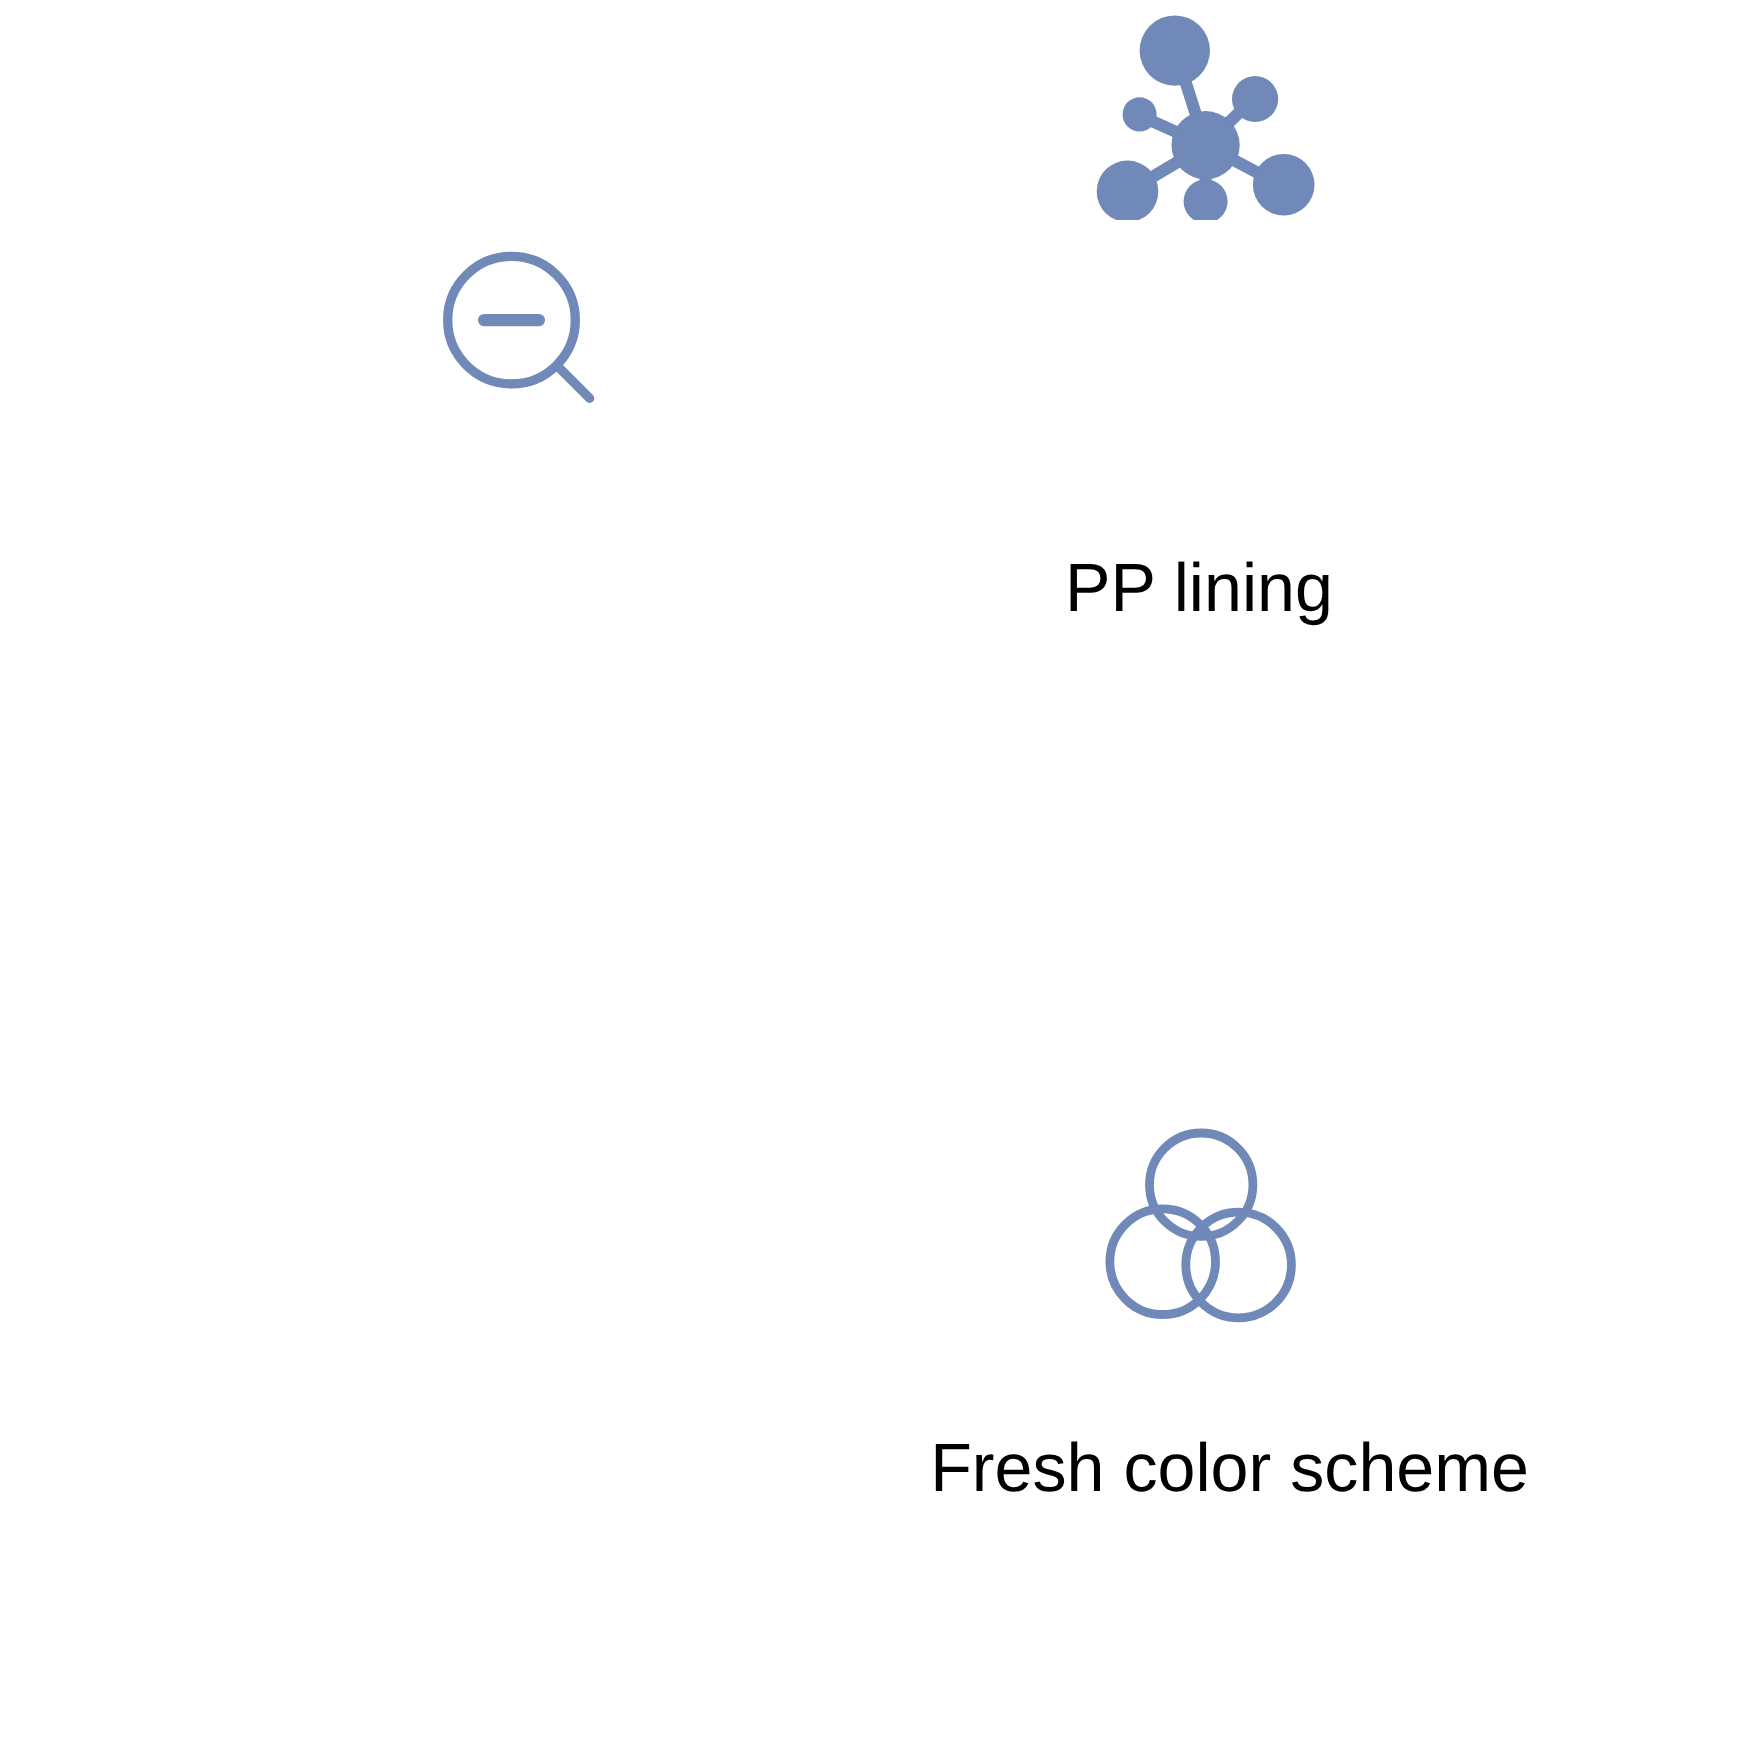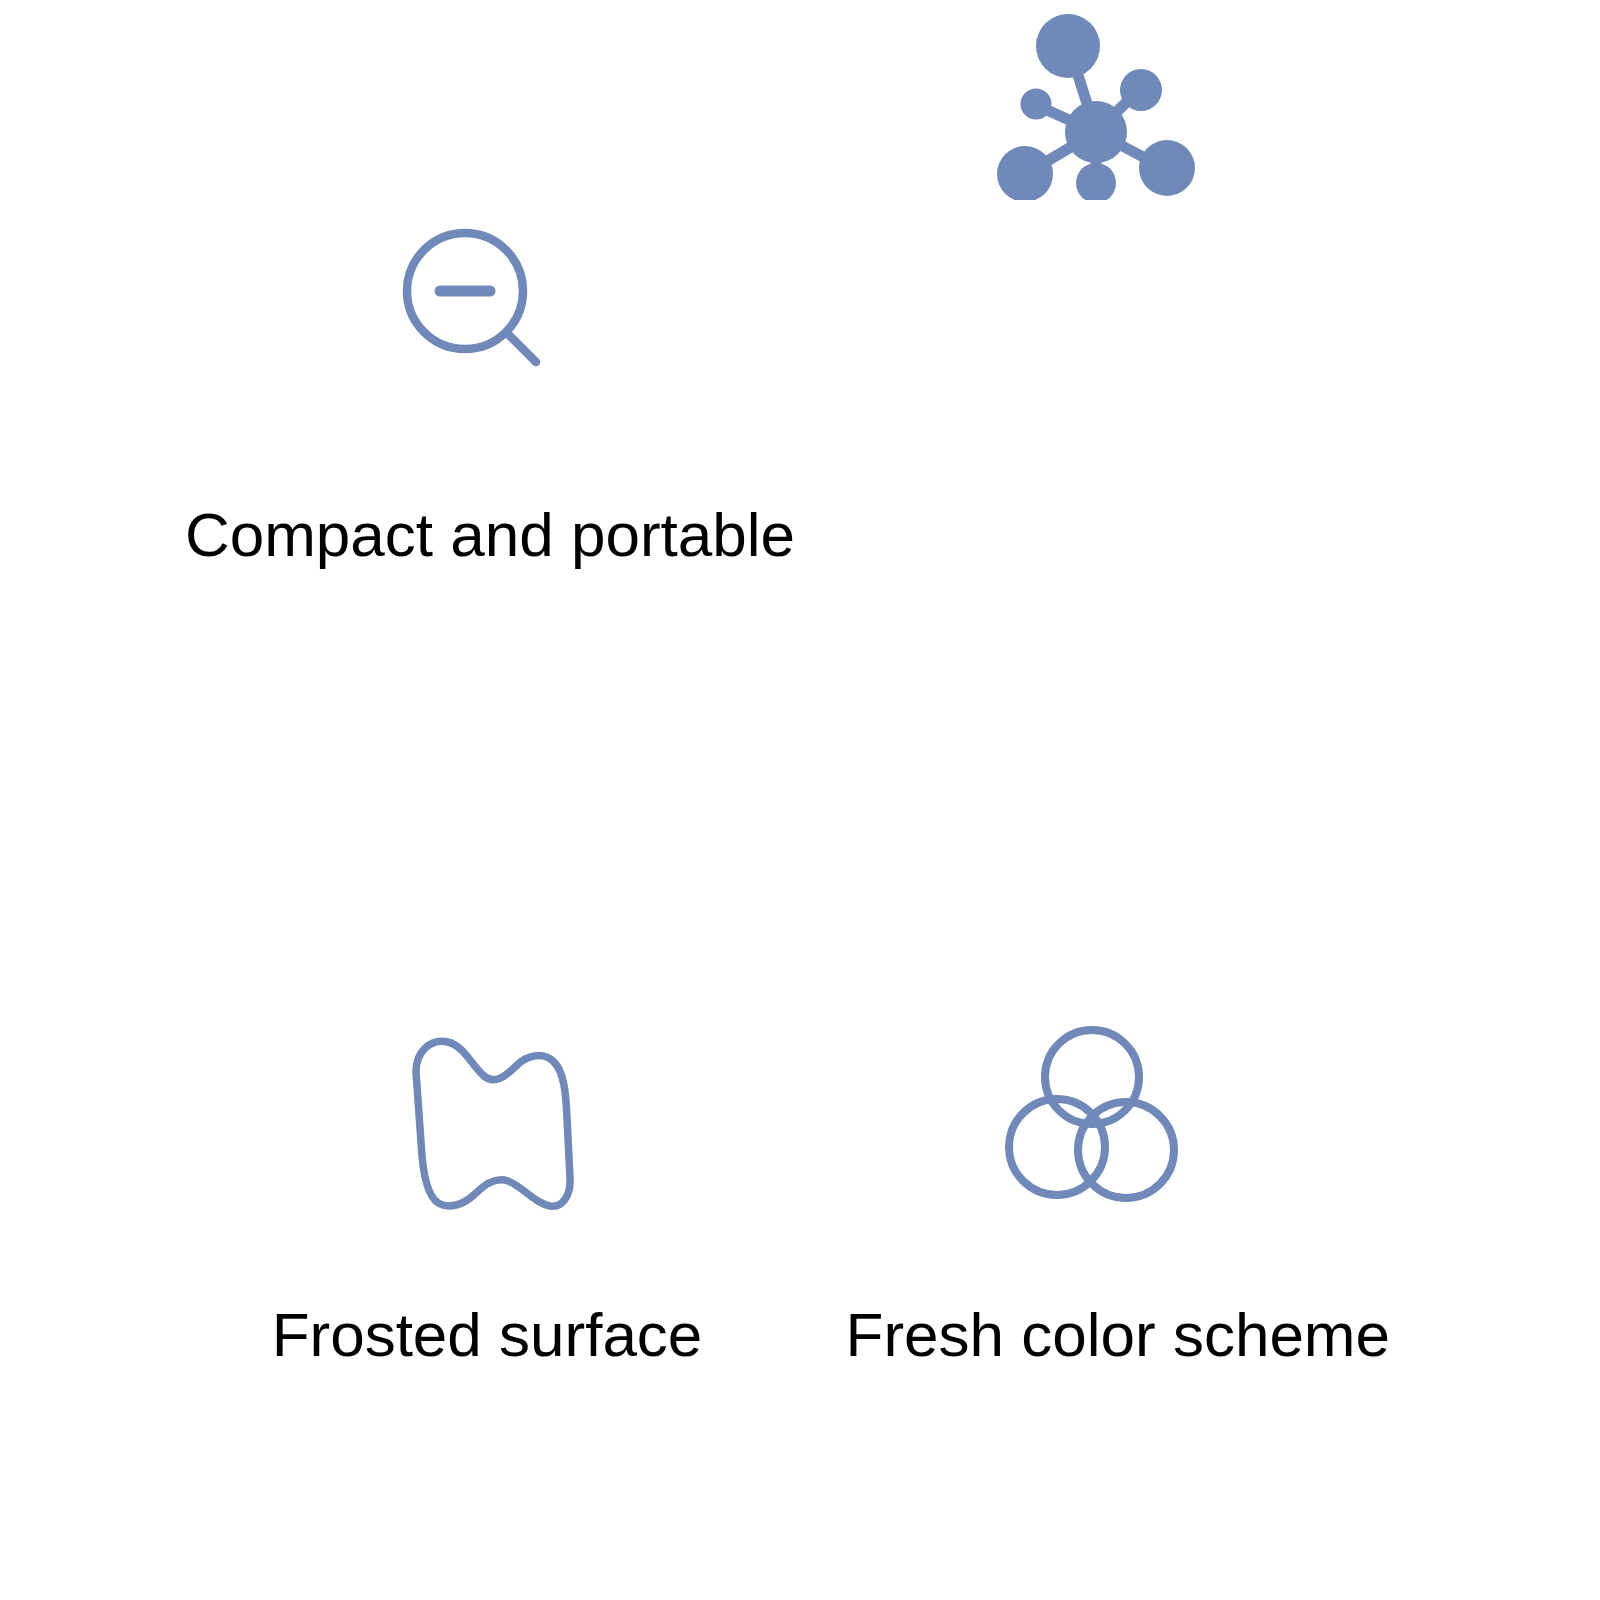--- a/index.html
+++ b/index.html
@@ -69,21 +69,20 @@
     <div class="icon-wrap" id="icon-zoom-out">
       <svg viewBox="0 0 148 148" width="148" height="148" aria-hidden="true">
         <g fill="none" stroke="#7089b8" stroke-width="8.5" stroke-linecap="round" stroke-linejoin="round">
           <circle cx="63" cy="63" r="58"></circle>
           <line x1="104.5" y1="104.5" x2="134" y2="134"></line>
           <line x1="38" y1="63" x2="88" y2="63" stroke-width="11"></line>
         </g>
       </svg>
     </div>
 
-    <div class="feature-label" id="label-compact">Compact and portable</div>
   </div>
 
   <div class="feature-cell" id="cell-pp">
 
     <div class="icon-wrap" id="icon-molecule">
       <svg viewBox="0 0 200 190" width="200" height="190" aria-hidden="true">
         <g stroke="#7089b8" stroke-width="11" stroke-linecap="round">
           <line x1="100" y1="122" x2="74" y2="40"></line>
           <line x1="100" y1="122" x2="140" y2="83"></line>
           <line x1="100" y1="122" x2="42" y2="96"></line>
@@ -96,44 +95,23 @@
           <circle cx="72" cy="36" r="32"></circle>
           <circle cx="145" cy="80" r="21"></circle>
           <circle cx="40" cy="94" r="15.5"></circle>
           <circle cx="29" cy="164" r="28"></circle>
           <circle cx="100" cy="173" r="20"></circle>
           <circle cx="171" cy="158" r="28"></circle>
         </g>
       </svg>
     </div>
 
+    <div class="feature-label" id="label-pp">PP lining</div>
   </div>
 
-  <div class="feature-cell" id="cell-frosted">
-
-    <div class="icon-wrap" id="icon-frosted">
-      <svg viewBox="0 0 180 190" width="180" height="190" aria-hidden="true">
-        <path d="M 12 44
-                 C 12 24, 26 10, 44 14
-                 C 60 18, 68 38, 80 48
-                 C 90 56, 100 50, 112 38
-                 C 124 26, 140 24, 150 34
-                 C 160 44, 162 66, 163 90
-                 L 166 150
-                 C 167 168, 158 180, 146 178
-                 C 130 175, 118 158, 104 153
-                 C 93 149, 83 154, 72 165
-                 C 60 177, 44 182, 33 174
-                 C 24 167, 20 150, 18 128
-                 Z" fill="none" stroke="#7089b8" stroke-width="7.5" stroke-linecap="round" stroke-linejoin="round"></path>
-      </svg>
-    </div>
-
-    <div class="feature-label" id="label-frosted">Frosted surface</div>
-  </div>
 
   <div class="feature-cell" id="cell-fresh">
 
     <div class="icon-wrap" id="icon-colors">
       <svg viewBox="0 0 200 200" width="200" height="200" aria-hidden="true">
         <g fill="none" stroke="#7089b8" stroke-width="8">
           <circle cx="100" cy="63" r="47"></circle>
           <circle cx="65" cy="133" r="48"></circle>
           <circle cx="134" cy="136" r="48"></circle>
         </g>

